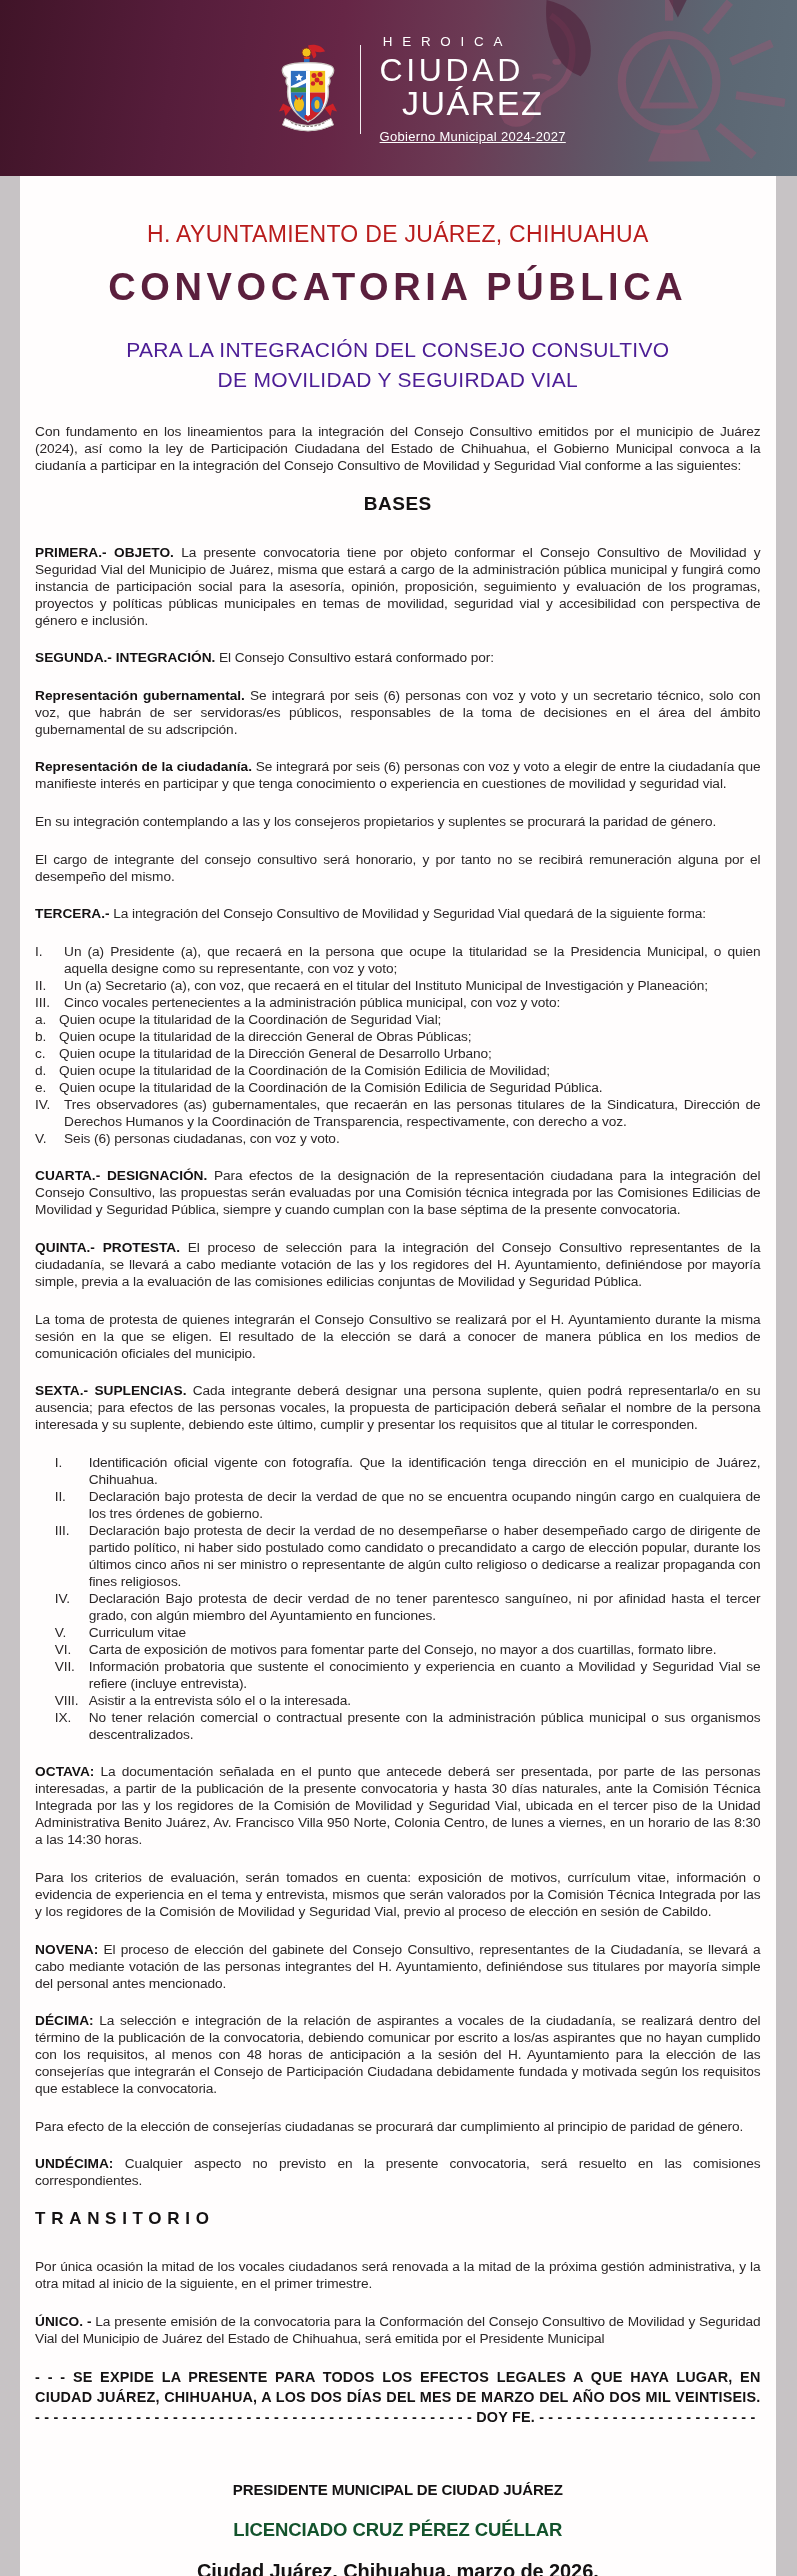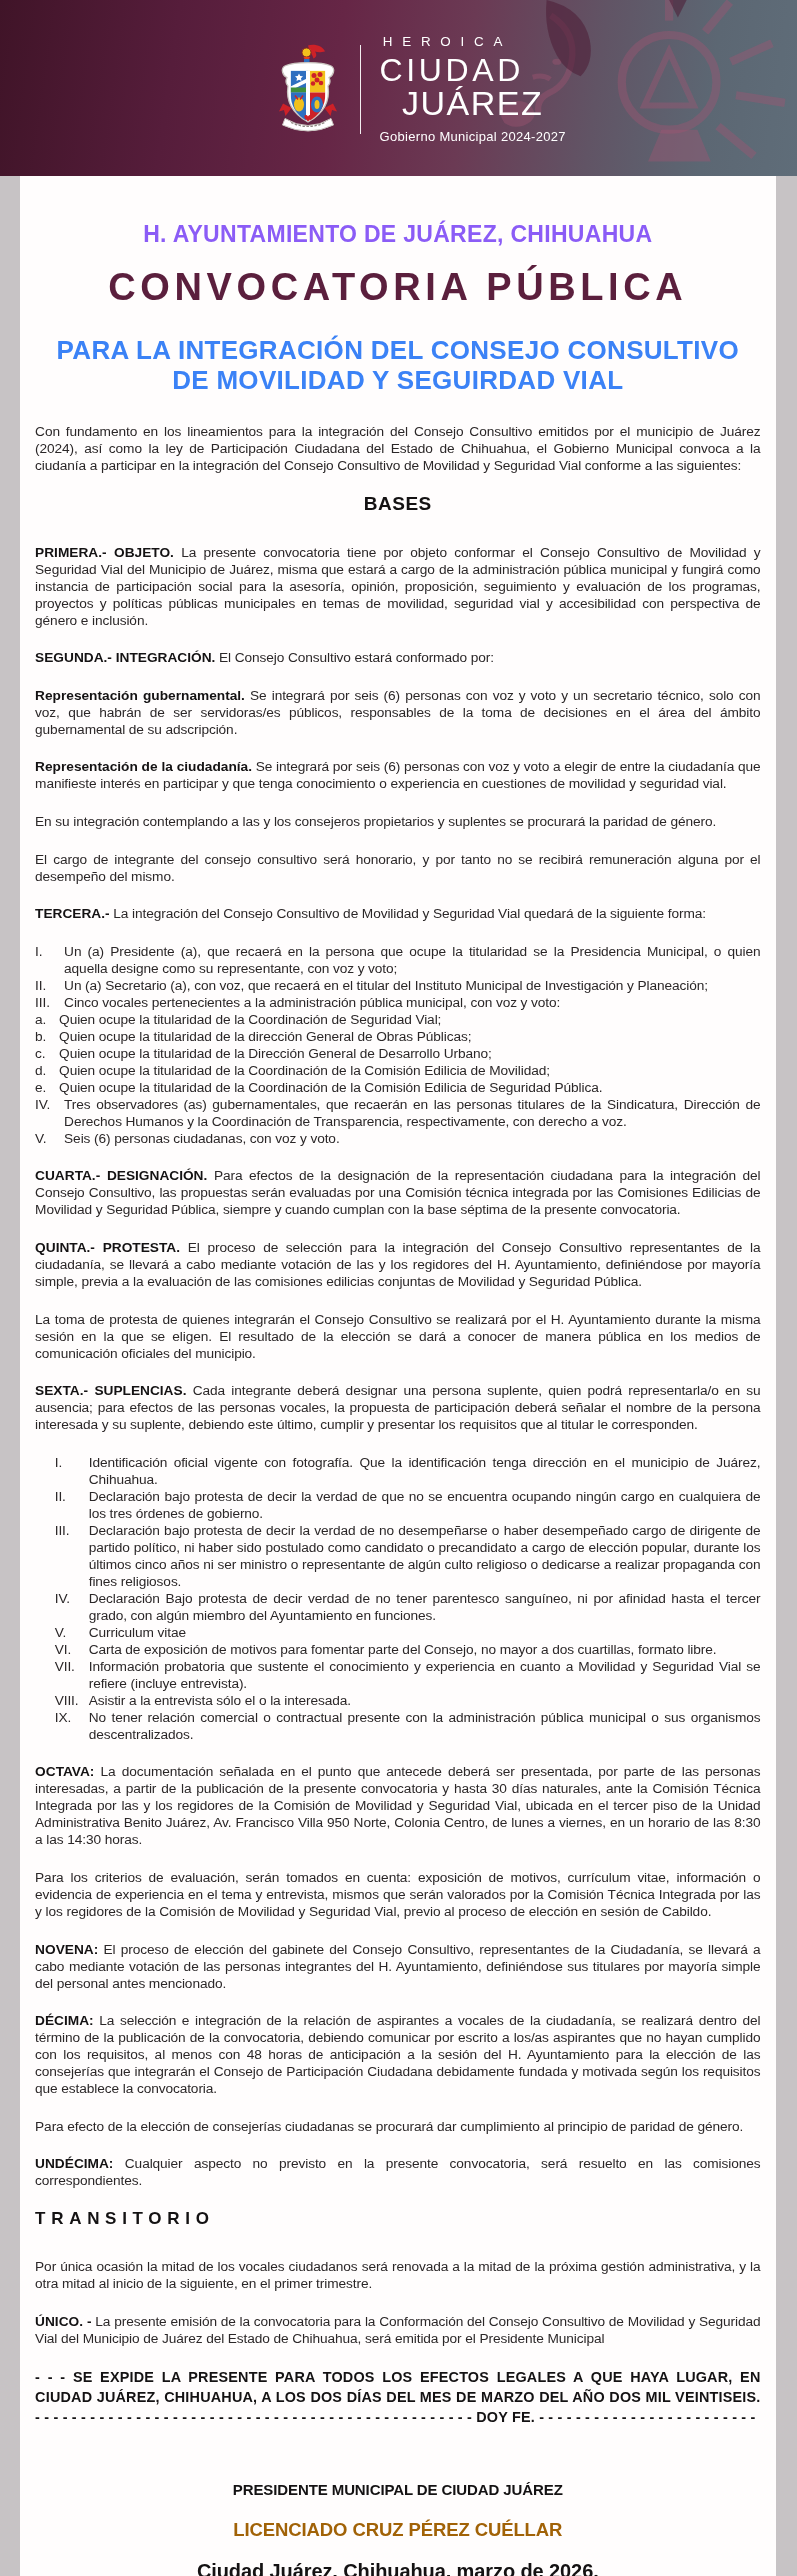--- a/index.html
+++ b/index.html
@@ -21,66 +21,66 @@
   .logo-group{
     position:absolute;left:278px;top:40px;height:98px;
     display:flex;align-items:center;
   }
   .crest{width:60px;height:94px;flex:0 0 auto;}
   .logo-divider{width:1.5px;height:89px;background:rgba(255,255,255,.92);margin:0 0 0 21.6px;}
   .wordmark{margin-left:18.5px;color:#fff;}
   .wm-heroica{font-size:13.4px;letter-spacing:9.8px;font-weight:400;margin:0 0 5.2px 3.1px;}
   .wm-ciudad{font-size:32px;letter-spacing:3.6px;font-weight:400;line-height:1.0;}
   .wm-juarez{font-size:34px;letter-spacing:1.5px;font-weight:normal;line-height:1.05;text-align:center;}
-  .wm-gob{font-size:13px;font-weight:400;margin-top:7px;letter-spacing:0.3px;}
+  .wm-gob{font-size:13px;font-weight:400;margin-top:7px;letter-spacing:0.3px;text-decoration:underline;}
 
   
   .sheet{
     position:absolute;left:19.6px;right:22px;top:176px;bottom:21.6px;
     background:#fffdfd;
     box-sizing:border-box;
     padding:37px 15.5px 0 15.5px;
     color:#2b2728;
     font-size:13.7px;line-height:17px;letter-spacing:-0.1px;
     text-align:justify;
     overflow:hidden;
   }
   .sheet p{margin:0 0 20.6px;}
   strong.lead{color:#141213;letter-spacing:0;}
   .h-org{
-    text-align:center;font-weight:bold;color:#8b5cf6;
+    text-align:center;font-weight:normal;color:#b91c1c;
     font-size:23px;line-height:1.1;letter-spacing:0.3px;margin:9.3px 0 20.6px;
   }
   .h-main{
     text-align:center;font-weight:bold;color:#5b1f3d;
     font-size:38px;line-height:1.05;letter-spacing:4.6px;margin:0 0 27px;
   }
   .h-sub{
-    text-align:center;font-weight:bold;color:#3b82f6;
-    font-size:26px;line-height:30px;letter-spacing:0.3px;margin:0 0 28px;
+    text-align:center;font-weight:normal;color:#4c1d95;
+    font-size:21px;line-height:30px;letter-spacing:0.3px;margin:0 0 28px;
   }
   .h-bases{
     text-align:center;font-weight:bold;color:#141213;
     font-size:19px;letter-spacing:0.5px;margin:10.3px 0 32px;
   }
   .h-trans{
     font-weight:bold;color:#141213;
     font-size:17px;letter-spacing:5.7px;margin:12.4px 0 31px;
   }
   .ind{margin-left:19.6px;}
   .plist{margin:0 0 20.6px;}
   .li{display:flex;}
   .li .num{flex:0 0 29px;text-align:left;}
   .li .it{flex:1;text-align:justify;}
   .li.sub .num{flex:0 0 24px;}
   .req{margin-left:19.6px;}
   .req .num{flex:0 0 34px;}
   .expide{font-weight:bold;color:#141213;font-size:14.4px;line-height:20px;letter-spacing:0.2px;margin:5.2px 0 0;}
   .sig{text-align:center;font-weight:bold;color:#141213;font-size:15px;margin:54px 0 0;}
-  .sig2{text-align:center;font-weight:bold;color:#a16207;font-size:18.5px;margin:23px 0 0;}
+  .sig2{text-align:center;font-weight:bold;color:#14532d;font-size:18.5px;margin:23px 0 0;}
   .sigdate{text-align:center;font-weight:bold;color:#141213;font-size:20px;margin:25px 0 0;}
 </style>
 </head>
 <body>
 
 <div class="page">
 
   <header class="banner">
     <svg class="watermark" viewBox="0 0 720 342" aria-hidden="true">
       <g fill="none" stroke="#a25573" stroke-opacity="0.40" stroke-width="16">

